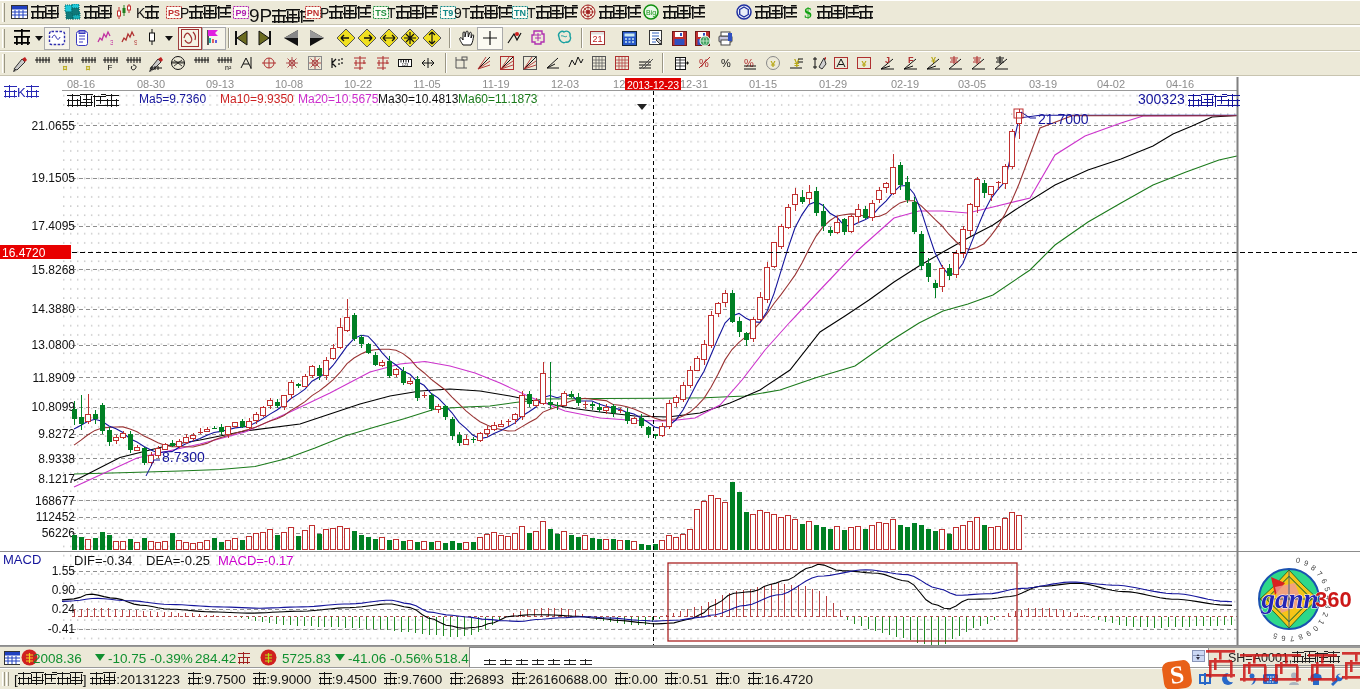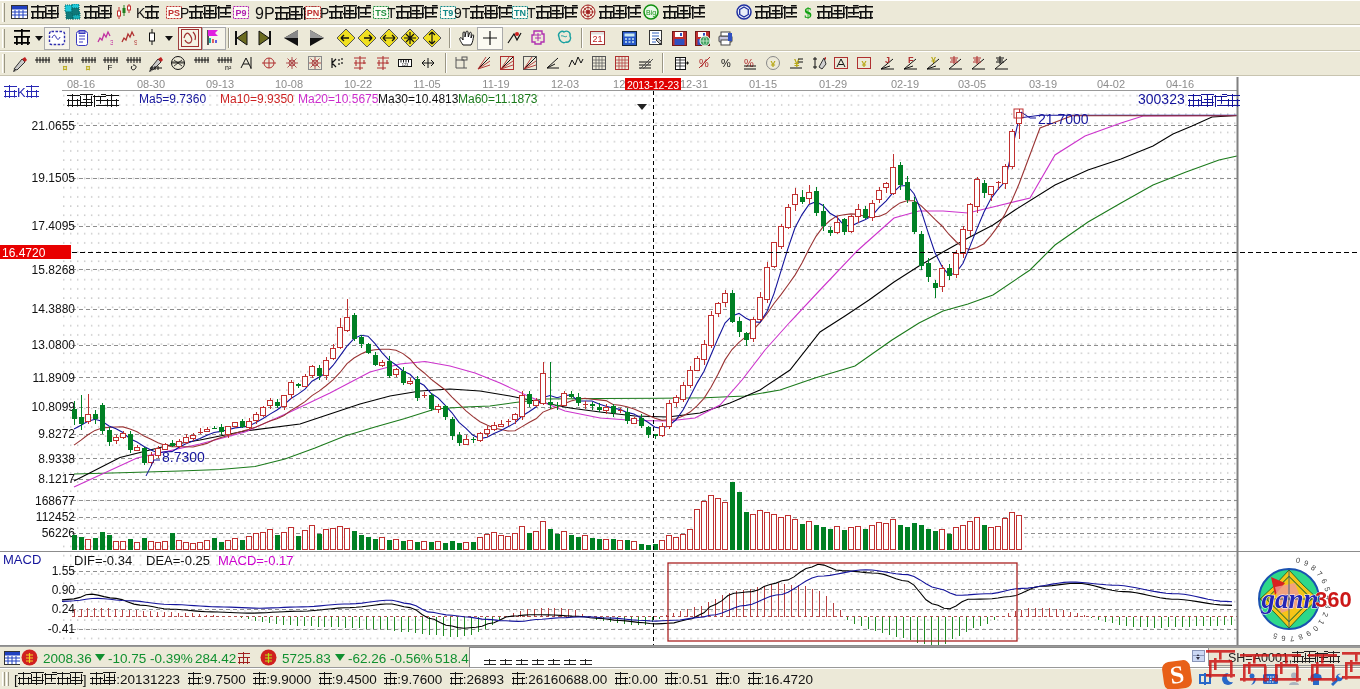--- a/index.html
+++ b/index.html
@@ -47,21 +47,21 @@
 <span style="position:absolute;left:136px;top:5px;font-size:14px;color:#111;white-space:nowrap"><b style="font-weight:normal">K</b><i class="c1" style="width:14px;height:14px"></i></span>
 <svg style="position:absolute;left:166px;top:4px" width="17" height="17" viewBox="0 0 17 17">
         <rect x="0.5" y="2.5" width="15" height="12" fill="#fdfdf5" stroke="#c03030" stroke-dasharray="2,1"></rect>
         <text x="8" y="12" font-size="9" font-weight="bold" fill="#c03030" text-anchor="middle" font-family="Liberation Sans">PS</text>
       </svg>
 <span style="position:absolute;left:180px;top:5px;font-size:14px;color:#111;white-space:nowrap"><b style="font-weight:normal">P</b><i class="c1" style="width:14px;height:14px"></i><i class="c2" style="width:14px;height:14px"></i><i class="c3" style="width:14px;height:14px"></i></span>
 <svg style="position:absolute;left:233px;top:4px" width="17" height="17" viewBox="0 0 17 17">
         <rect x="0.5" y="2.5" width="15" height="12" fill="#fdfdf5" stroke="#b020b0" stroke-dasharray="2,1"></rect>
         <text x="8" y="12" font-size="9" font-weight="bold" fill="#b020b0" text-anchor="middle" font-family="Liberation Sans">P9</text>
       </svg>
-<span style="position:absolute;left:255px;top:5px;font-size:16px;color:#111;white-space:nowrap"><b style="font-weight:normal">9P</b><i class="c1" style="width:14px;height:14px"></i><i class="c2" style="width:14px;height:14px"></i><i class="c3" style="width:14px;height:14px"></i></span>
+<span style="position:absolute;left:249px;top:5px;font-size:19px;color:#111;white-space:nowrap"><b style="font-weight:normal">9P</b><i class="c1" style="width:14px;height:14px"></i><i class="c2" style="width:14px;height:14px"></i><i class="c3" style="width:14px;height:14px"></i></span>
 <svg style="position:absolute;left:305px;top:4px" width="17" height="17" viewBox="0 0 17 17">
         <rect x="0.5" y="2.5" width="15" height="12" fill="#fdfdf5" stroke="#c03030" stroke-dasharray="2,1"></rect>
         <text x="8" y="12" font-size="9" font-weight="bold" fill="#c03030" text-anchor="middle" font-family="Liberation Sans">PN</text>
       </svg>
 <span style="position:absolute;left:320px;top:5px;font-size:14px;color:#111;white-space:nowrap"><b style="font-weight:normal">P</b><i class="c1" style="width:14px;height:14px"></i><i class="c2" style="width:14px;height:14px"></i><i class="c3" style="width:14px;height:14px"></i></span>
 <svg style="position:absolute;left:373px;top:4px" width="17" height="17" viewBox="0 0 17 17">
         <rect x="0.5" y="2.5" width="15" height="12" fill="#fdfdf5" stroke="#209040" stroke-dasharray="2,1"></rect>
         <text x="8" y="12" font-size="9" font-weight="bold" fill="#209040" text-anchor="middle" font-family="Liberation Sans">TS</text>
       </svg>
 <span style="position:absolute;left:387px;top:5px;font-size:14px;color:#111;white-space:nowrap"><b style="font-weight:normal">T</b><i class="c1" style="width:14px;height:14px"></i><i class="c2" style="width:14px;height:14px"></i><i class="c3" style="width:14px;height:14px"></i></span>
@@ -1114,32 +1114,32 @@
 <div style="position:absolute;left:0;top:646px;width:1360px;height:22px;background:#ece9d8;border-top:1px solid #999">
 <svg style="position:absolute;left:4px;top:3px" width="16" height="15" viewBox="0 0 16 15">
         <rect x="0.5" y="1.5" width="16" height="13" fill="#fff" stroke="#333"></rect>
         <rect x="1" y="2" width="15" height="3.5" fill="#2040c0"></rect>
         <path d="M1 8h15M1 11h15M4 6v8M8 6v8M12 6v8" stroke="#2040c0" stroke-width="1" fill="none"></path>
       </svg>
 <span style="position:absolute;left:21px;top:2px"><svg width="17" height="17">
           <circle cx="8.5" cy="8.5" r="8" fill="#d02020"></circle>
           <path d="M5 6h7M5 9h7M5 12h7M8.5 4v10" stroke="#f0d020" stroke-width="1.2"></path>
         </svg></span>
-<span class="g13" style="left:43px">2008.36</span>
+<span class="g13" style="left:33px">2008.36</span>
 <span style="position:absolute;left:95px;top:7px;width:0;height:0;border:5px solid transparent;border-top:7px solid #109030"></span>
 <span class="g13" style="left:108px">-10.75 -0.39%</span>
 <span class="g13" style="left:195px">284.42</span>
 <span class="g13" style="left:238px;color:#a02020"><i class="c1" style="width:12px;height:12px;color:#a02020"></i></span>
 <span style="position:absolute;left:260px;top:2px"><svg width="17" height="17">
           <circle cx="8.5" cy="8.5" r="8" fill="#d02020"></circle>
           <path d="M5 6h7M5 9h7M5 12h7M8.5 4v10" stroke="#b8e018" stroke-width="1.2"></path>
         </svg></span>
 <span class="g13" style="left:282px">5725.83</span>
 <span style="position:absolute;left:335px;top:7px;width:0;height:0;border:5px solid transparent;border-top:7px solid #109030"></span>
-<span class="g13" style="left:348px">-62.26 -0.56%</span>
+<span class="g13" style="left:348px">-41.06 -0.56%</span>
 <span class="g13" style="left:435px">518.45</span>
 <span class="g13" style="left:478px;color:#a02020"><i class="c1" style="width:12px;height:12px;color:#a02020"></i></span>
 <div style="position:absolute;left:469px;top:0px;width:740px;height:21px;background:#fff;border:1px solid #888;border-right:none">
 <span style="position:absolute;left:14px;top:8px;width:13px;height:9px;overflow:hidden;color:#222"><i class="c1" style="width:12px;height:12px;color:#222"></i></span>
 <span style="position:absolute;left:30px;top:8px;width:13px;height:9px;overflow:hidden;color:#222"><i class="c1" style="width:12px;height:12px;color:#222"></i></span>
 <span style="position:absolute;left:46px;top:8px;width:13px;height:9px;overflow:hidden;color:#222"><i class="c1" style="width:12px;height:12px;color:#222"></i></span>
 <span style="position:absolute;left:62px;top:8px;width:13px;height:9px;overflow:hidden;color:#222"><i class="c1" style="width:12px;height:12px;color:#222"></i></span>
 <span style="position:absolute;left:78px;top:8px;width:13px;height:9px;overflow:hidden;color:#222"><i class="c1" style="width:12px;height:12px;color:#222"></i></span>
 <span style="position:absolute;left:94px;top:8px;width:13px;height:9px;overflow:hidden;color:#222"><i class="c1" style="width:12px;height:12px;color:#222"></i></span>
 <span style="position:absolute;left:110px;top:8px;width:13px;height:9px;overflow:hidden;color:#222"><i class="c1" style="width:12px;height:12px;color:#222"></i></span>

